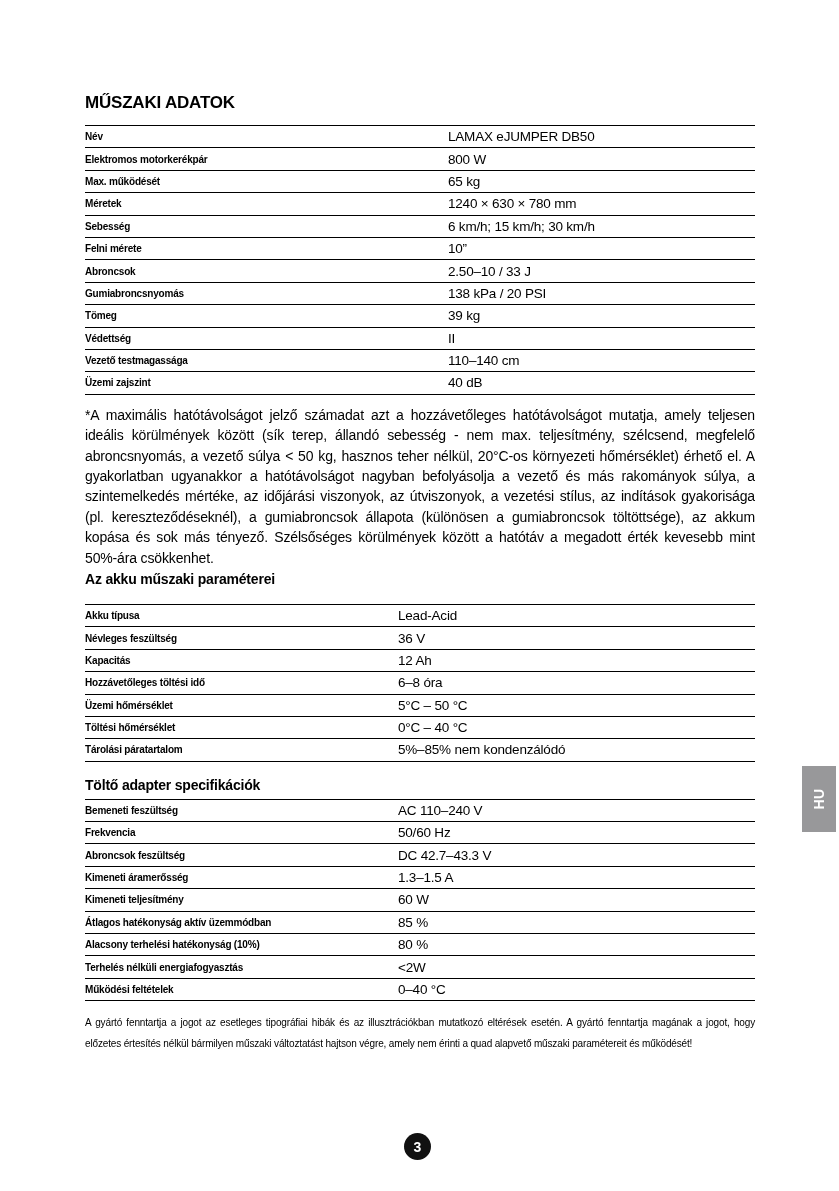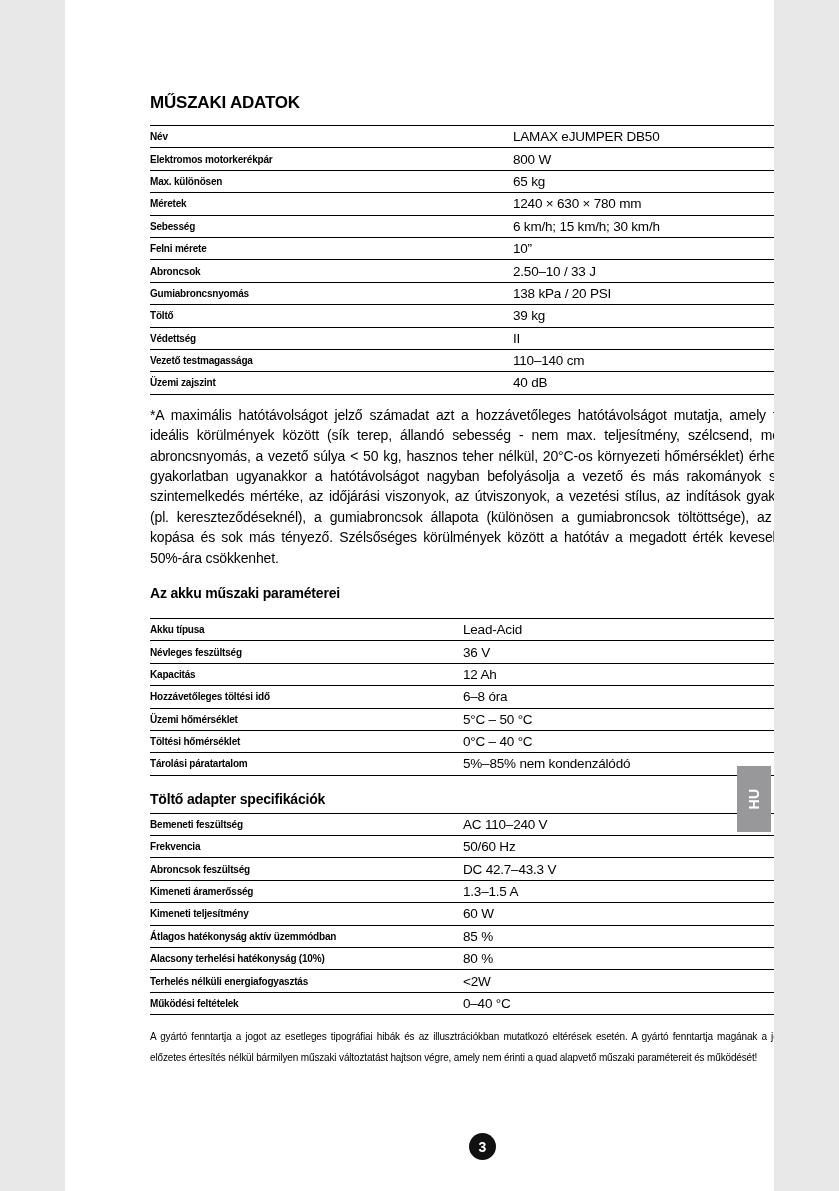--- a/index.html
+++ b/index.html
@@ -1,18 +1,18 @@
 <!DOCTYPE html>
 <html lang="hu"><head>
 <meta charset="utf-8">
 <style>
   html, body { margin: 0; padding: 0; background: #e8e8e8; }
   .page {
     position: relative;
-    width: 709px;
+    width: 839px;
     height: 1191px;
     margin: 0 auto;
     background: #ffffff;
     font-family: "Liberation Sans", sans-serif;
     color: #000;
     overflow: hidden;
   }
   .content {
     position: absolute;
     left: 85px;
@@ -56,21 +56,21 @@
   }
   .spec-table.narrow-col .row-value { left: 313px; }
   .note-par {
     margin: 10px 0 0 0;
     font-size: 14px;
     line-height: 20.4px;
     letter-spacing: -0.15px;
     text-align: justify;
   }
   .section-heading {
-    margin: 17px 0 0 0;
+    margin: 3px 0 0 0;
     font-size: 14px;
     line-height: 16px;
     font-weight: 700;
     letter-spacing: -0.2px;
   }
   .section-heading.charger { margin-top: 15px; }
   .footer-par {
     margin: 11px 0 0 0;
     font-size: 10px;
     line-height: 21px;
@@ -124,21 +124,21 @@
 
     <div class="spec-row">
         <span class="row-label">Név</span>
         <span class="row-value">LAMAX eJUMPER DB50</span>
       </div>
         <div class="spec-row">
         <span class="row-label">Elektromos motorkerékpár</span>
         <span class="row-value">800 W</span>
       </div>
         <div class="spec-row">
-        <span class="row-label">Max. különösen</span>
+        <span class="row-label">Max. működését</span>
         <span class="row-value">65 kg</span>
       </div>
         <div class="spec-row">
         <span class="row-label">Méretek</span>
         <span class="row-value">1240 × 630 × 780 mm</span>
       </div>
         <div class="spec-row">
         <span class="row-label">Sebesség</span>
         <span class="row-value">6 km/h; 15 km/h; 30 km/h</span>
       </div>
@@ -148,21 +148,21 @@
       </div>
         <div class="spec-row">
         <span class="row-label">Abroncsok</span>
         <span class="row-value">2.50–10 / 33 J</span>
       </div>
         <div class="spec-row">
         <span class="row-label">Gumiabroncsnyomás</span>
         <span class="row-value">138 kPa / 20 PSI</span>
       </div>
         <div class="spec-row">
-        <span class="row-label">Töltő</span>
+        <span class="row-label">Tömeg</span>
         <span class="row-value">39 kg</span>
       </div>
         <div class="spec-row">
         <span class="row-label">Védettség</span>
         <span class="row-value">II</span>
       </div>
         <div class="spec-row">
         <span class="row-label">Vezető testmagassága</span>
         <span class="row-value">110–140 cm</span>
       </div>

